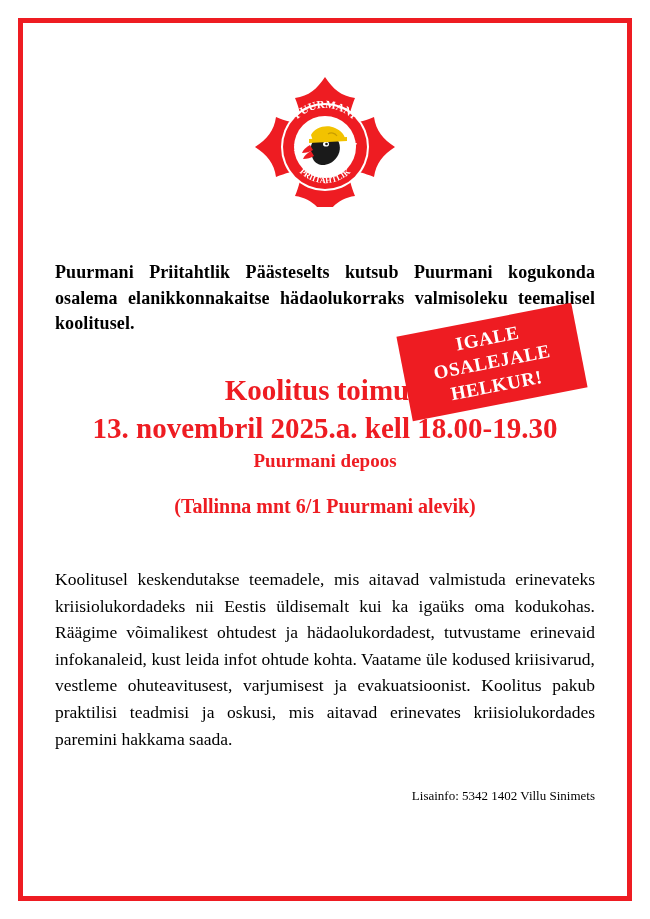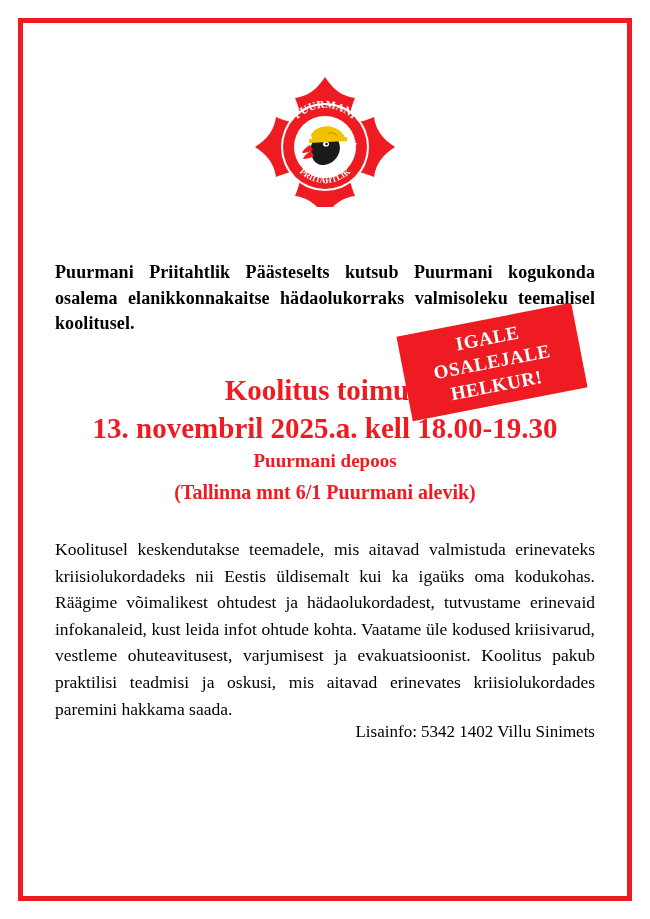--- a/index.html
+++ b/index.html
@@ -86,38 +86,39 @@
   .headline {
     margin-top: 34px;
     text-align: center;
     color: #ee1c22;
     font-family: "Liberation Serif", serif;
     font-weight: bold;
   }
   .headline .l1 { font-size: 29px; line-height: 1.33; }
   .headline .l2 { font-size: 29px; line-height: 1.33; }
   .headline .l3 { font-size: 19px; line-height: 1.33; }
-  .headline .l4 { font-size: 20px; line-height: 1.55; margin-top: 4px; }
+  .headline .l4 { font-size: 20px; line-height: 1.55; margin-top: 18px; }
 
   
   .body-text {
-    margin-top: 28px;
+    margin-top: 44px;
     font-family: "Liberation Serif", serif;
     font-size: 17.5px;
     line-height: 1.52;
     text-align: justify;
     text-align-last: left;
     padding: 0 4px;
   }
 
   
   .contact {
+    margin-top: 36px;
     text-align: right;
     font-family: "Liberation Serif", serif;
-    font-size: 17px;
+    font-size: 13px;
     padding-right: 4px;
   }
 </style>
 </head>
 <body>
 
 <div class="poster">
   <div class="frame">
 
     <div class="logo-wrap">

